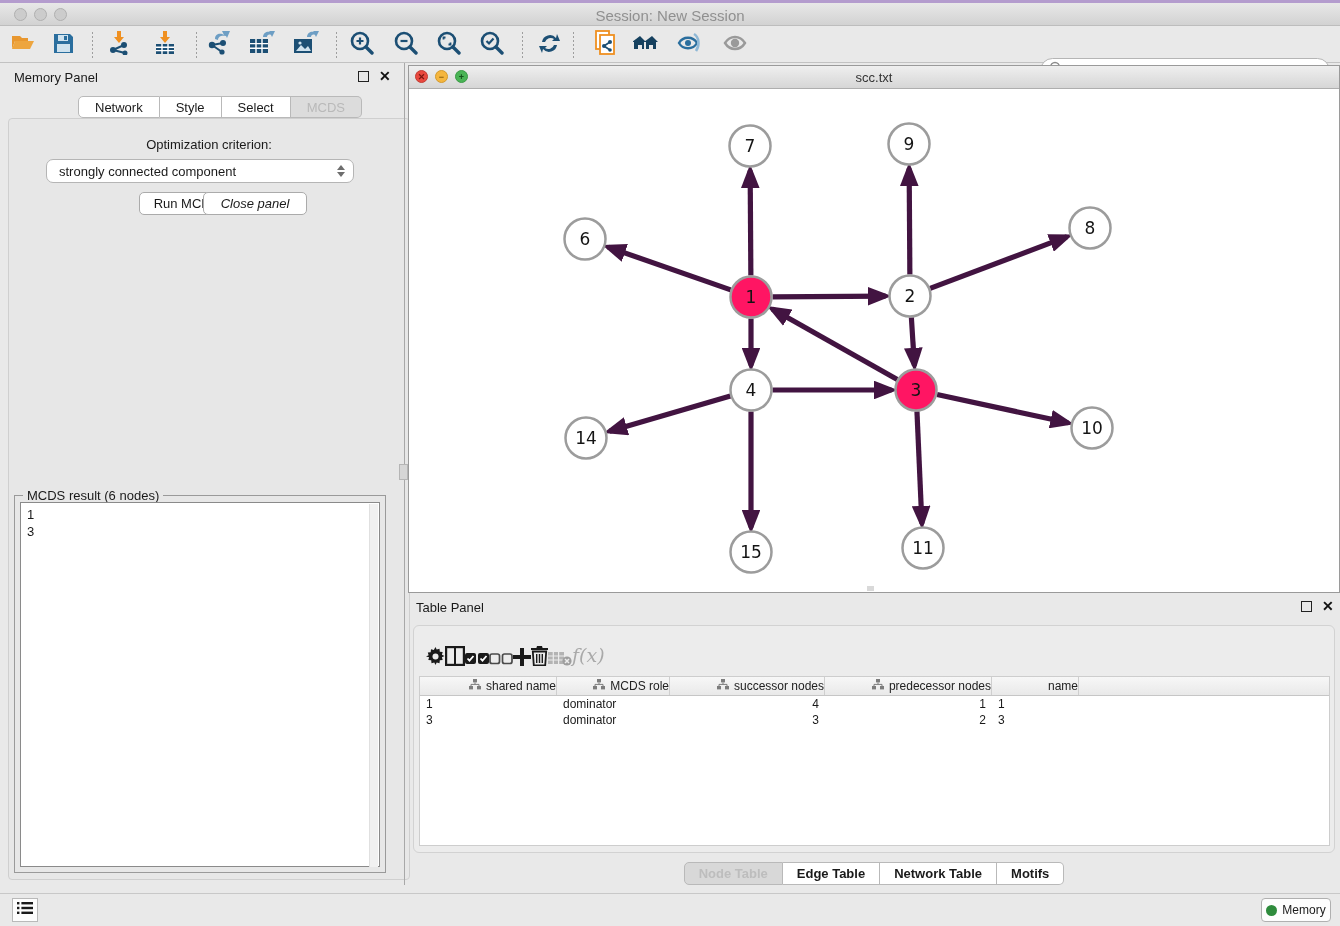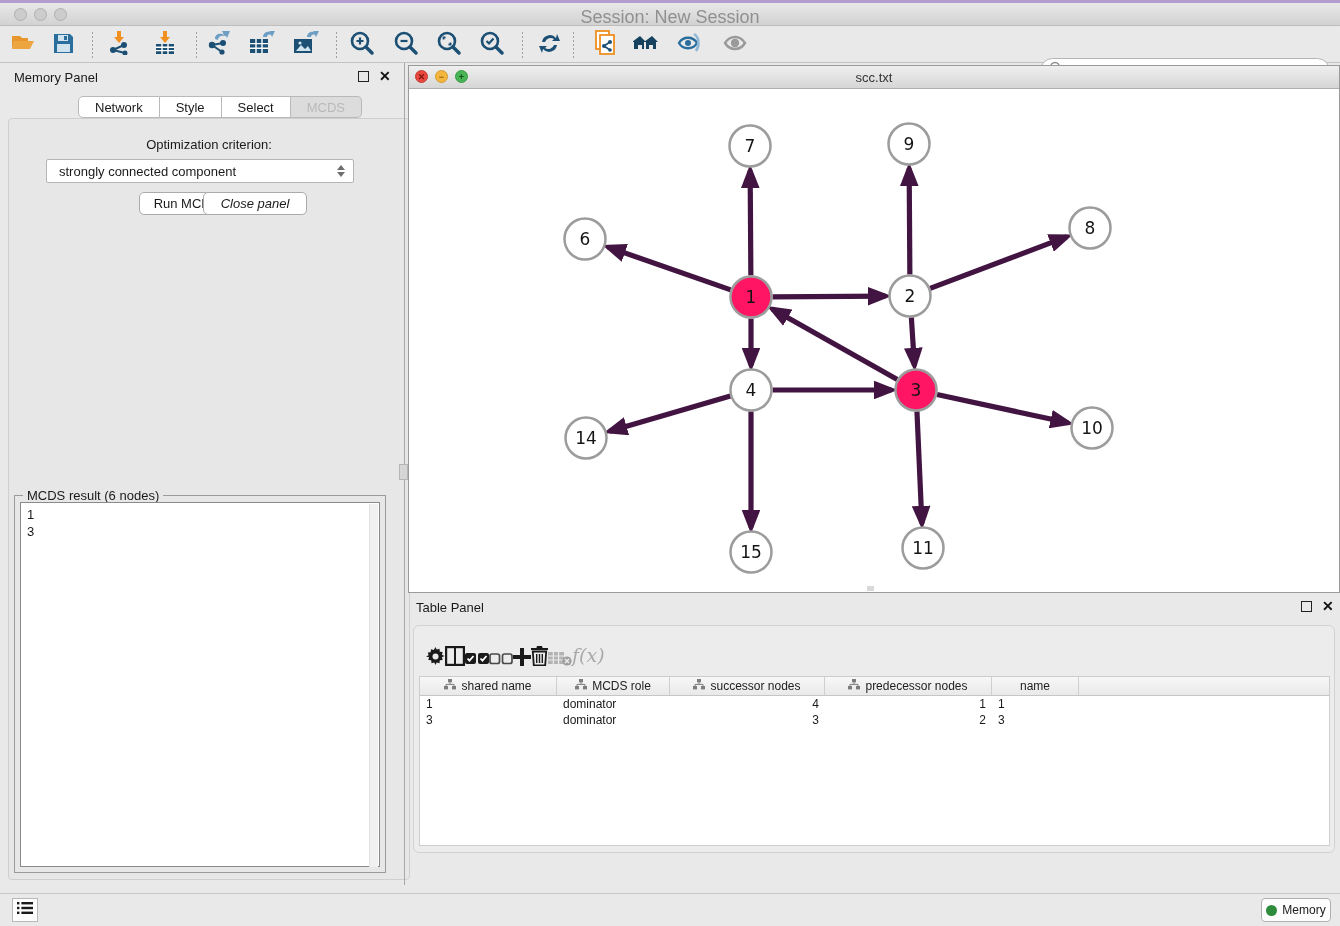--- a/index.html
+++ b/index.html
@@ -7,21 +7,21 @@
     font-family:"Liberation Sans", sans-serif; background:#e9e9e9; color:#1a1a1a; }
   .abs { position:absolute; }
   #app { position:relative; width:1340px; height:926px; background:#e9e9e9; }
 
   
   #top-accent { left:0; top:0; width:1340px; height:3px; background:#b49cce; }
   #titlebar { left:0; top:3px; width:1340px; height:23px;
     background:linear-gradient(#e8e8e8,#d2d2d2); border-bottom:1px solid #bdbdbd; }
   .tl-dot { width:13px; height:13px; border-radius:50%; top:5px;
     background:#cccccc; border:1px solid #b0b0b0; }
-  #titlebar .t-title { width:100%; text-align:center; top:4px; font-size:18px; color:#909090; }
+  #titlebar .t-title { width:100%; text-align:center; top:4px; font-size:15px; color:#909090; }
 
   
   #toolbar { left:0; top:26px; width:1340px; height:37px; background:#e9e9e9;
     border-bottom:1px solid #c2c2c2; }
   .tb-btn { top:5px; width:34px; height:28px; display:flex; align-items:center;
     justify-content:center; cursor:default; }
   .tb-sep { top:6px; width:1px; height:26px;
     background-image:linear-gradient(#9e9e9e 40%, transparent 40%);
     background-size:1px 4px; }
   #search-field { left:1040px; top:32px; width:290px; height:25px; background:#fff;
@@ -39,21 +39,21 @@
   #cp-tabs { left:78px; top:33px; display:flex; }
   .cp-tab { height:22px; padding:0 16px; background:#fff; border:1px solid #b9b9b9;
     border-left:none; font-size:13px; display:flex; align-items:center; }
   .cp-tab:first-child { border-left:1px solid #b9b9b9; border-radius:5px 0 0 5px; }
   .cp-tab.last { border-radius:0 5px 5px 0; }
   .cp-tab.active { background:#dcdcdc; color:#b9b9b9; }
   #cp-body { left:8px; top:55px; width:402px; height:762px; background:#e7e7e7;
     border:1px solid #cfcfcf; border-radius:4px; }
   #opt-label { top:18px; width:100%; text-align:center; font-size:13px; }
   #criterion-select { left:37px; top:40px; width:308px; height:24px; background:#fff;
-    border:1px solid #b5b5b5; border-radius:2px; display:flex; align-items:center;
+    border:1px solid #b5b5b5; border-radius:7px; display:flex; align-items:center;
     padding:0 8px 0 12px; font-size:13px; }
   #criterion-select .val { flex:1; }
   .stepper { display:flex; flex-direction:column; gap:2px; }
   .stepper i { width:0; height:0; border-left:4px solid transparent; border-right:4px solid transparent; }
   .stepper .up { border-bottom:5px solid #6e6e6e; }
   .stepper .dn { border-top:5px solid #6e6e6e; }
   .cp-btn { top:73px; height:23px; background:#fff; border:1px solid #ababab;
     border-radius:5px; font-size:13px; display:flex; align-items:center; justify-content:center; }
   #run-btn { left:86px; width:95px;margin-left:44px; }
   #closepanel-btn { left:194px; width:104px;font-style:italic; }
@@ -89,21 +89,21 @@
   #table-panel { left:408px; top:595px; width:932px; height:290px; }
   #tp-body { left:5px; top:30px; width:922px; height:228px; background:#ececec;
     border:1px solid #d2d2d2; border-radius:6px; }
   .tp-toolbar { left:12px; top:8px; height:32px; display:flex; align-items:flex-end; }
   .tp-ic { display:flex; align-items:center; justify-content:center; }
   #fx-ic { font-family:"DejaVu Serif", serif; font-style:italic; font-size:19px; color:#a9a9a9; }
   #node-table { left:5px; top:50px; width:911px; height:170px; background:#fff;
     border:1px solid #cdcdcd; font-size:12px; }
   .tbl-header { display:flex; height:19px; background:linear-gradient(#f7f7f7,#e9e9e9);
     border-bottom:1px solid #c6c6c6; }
-  .th-cell { display:flex; align-items:center; justify-content:center; gap:5px;
+  .th-cell { display:flex; align-items:center; justify-content:flex-end; gap:5px;
     border-right:1px solid #cfcfcf; font-size:12px; color:#222; }
   .tbl-row { display:flex; height:16px; align-items:center; }
   .td-cell { padding:0 6px; overflow:hidden; white-space:nowrap; }
   #tp-tabs { top:267px; width:100%; display:flex; justify-content:center; }
   .tp-tab { height:23px; padding:0 14px; background:#fff; border:1px solid #b9b9b9;
     border-left:none; font-size:13px; font-weight:bold; display:flex; align-items:center; }
   .tp-tab:first-child { border-left:1px solid #b9b9b9; border-radius:5px 0 0 5px; }
   .tp-tab.last { border-radius:0 5px 5px 0; }
   .tp-tab.active { background:#d8d8d8; color:#bdbdbd; }
 
@@ -514,20 +514,26 @@
             <div class="tbl-row">
               <div class="td-cell" style="width: 137px; text-align: left;">3</div>
               <div class="td-cell" style="width: 113px; text-align: left;">dominator</div>
               <div class="td-cell" style="width: 155px; text-align: right;">3</div>
               <div class="td-cell" style="width: 167px; text-align: right;">2</div>
               <div class="td-cell" style="width: 87px; text-align: left;">3</div>
             </div>
           </div>
       </div>
     </div>
+    <div id="tp-tabs" class="abs">
+      <div class="tp-tab active">Node Table</div>
+      <div class="tp-tab">Edge Table</div>
+      <div class="tp-tab">Network Table</div>
+      <div class="tp-tab last">Motifs</div>
+    </div>
   </div>
 
   <div id="statusbar" class="abs">
     <div id="list-btn" class="abs">
       <span><svg width="16" height="14" viewBox="0 0 16 14">
             <g fill="#1a1a1a">
               <rect x="0" y="1" width="2.4" height="2.4"></rect>
               <rect x="4.4" y="1" width="11.6" height="2.4"></rect>
               <rect x="0" y="5.8" width="2.4" height="2.4"></rect>
               <rect x="4.4" y="5.8" width="11.6" height="2.4"></rect>

